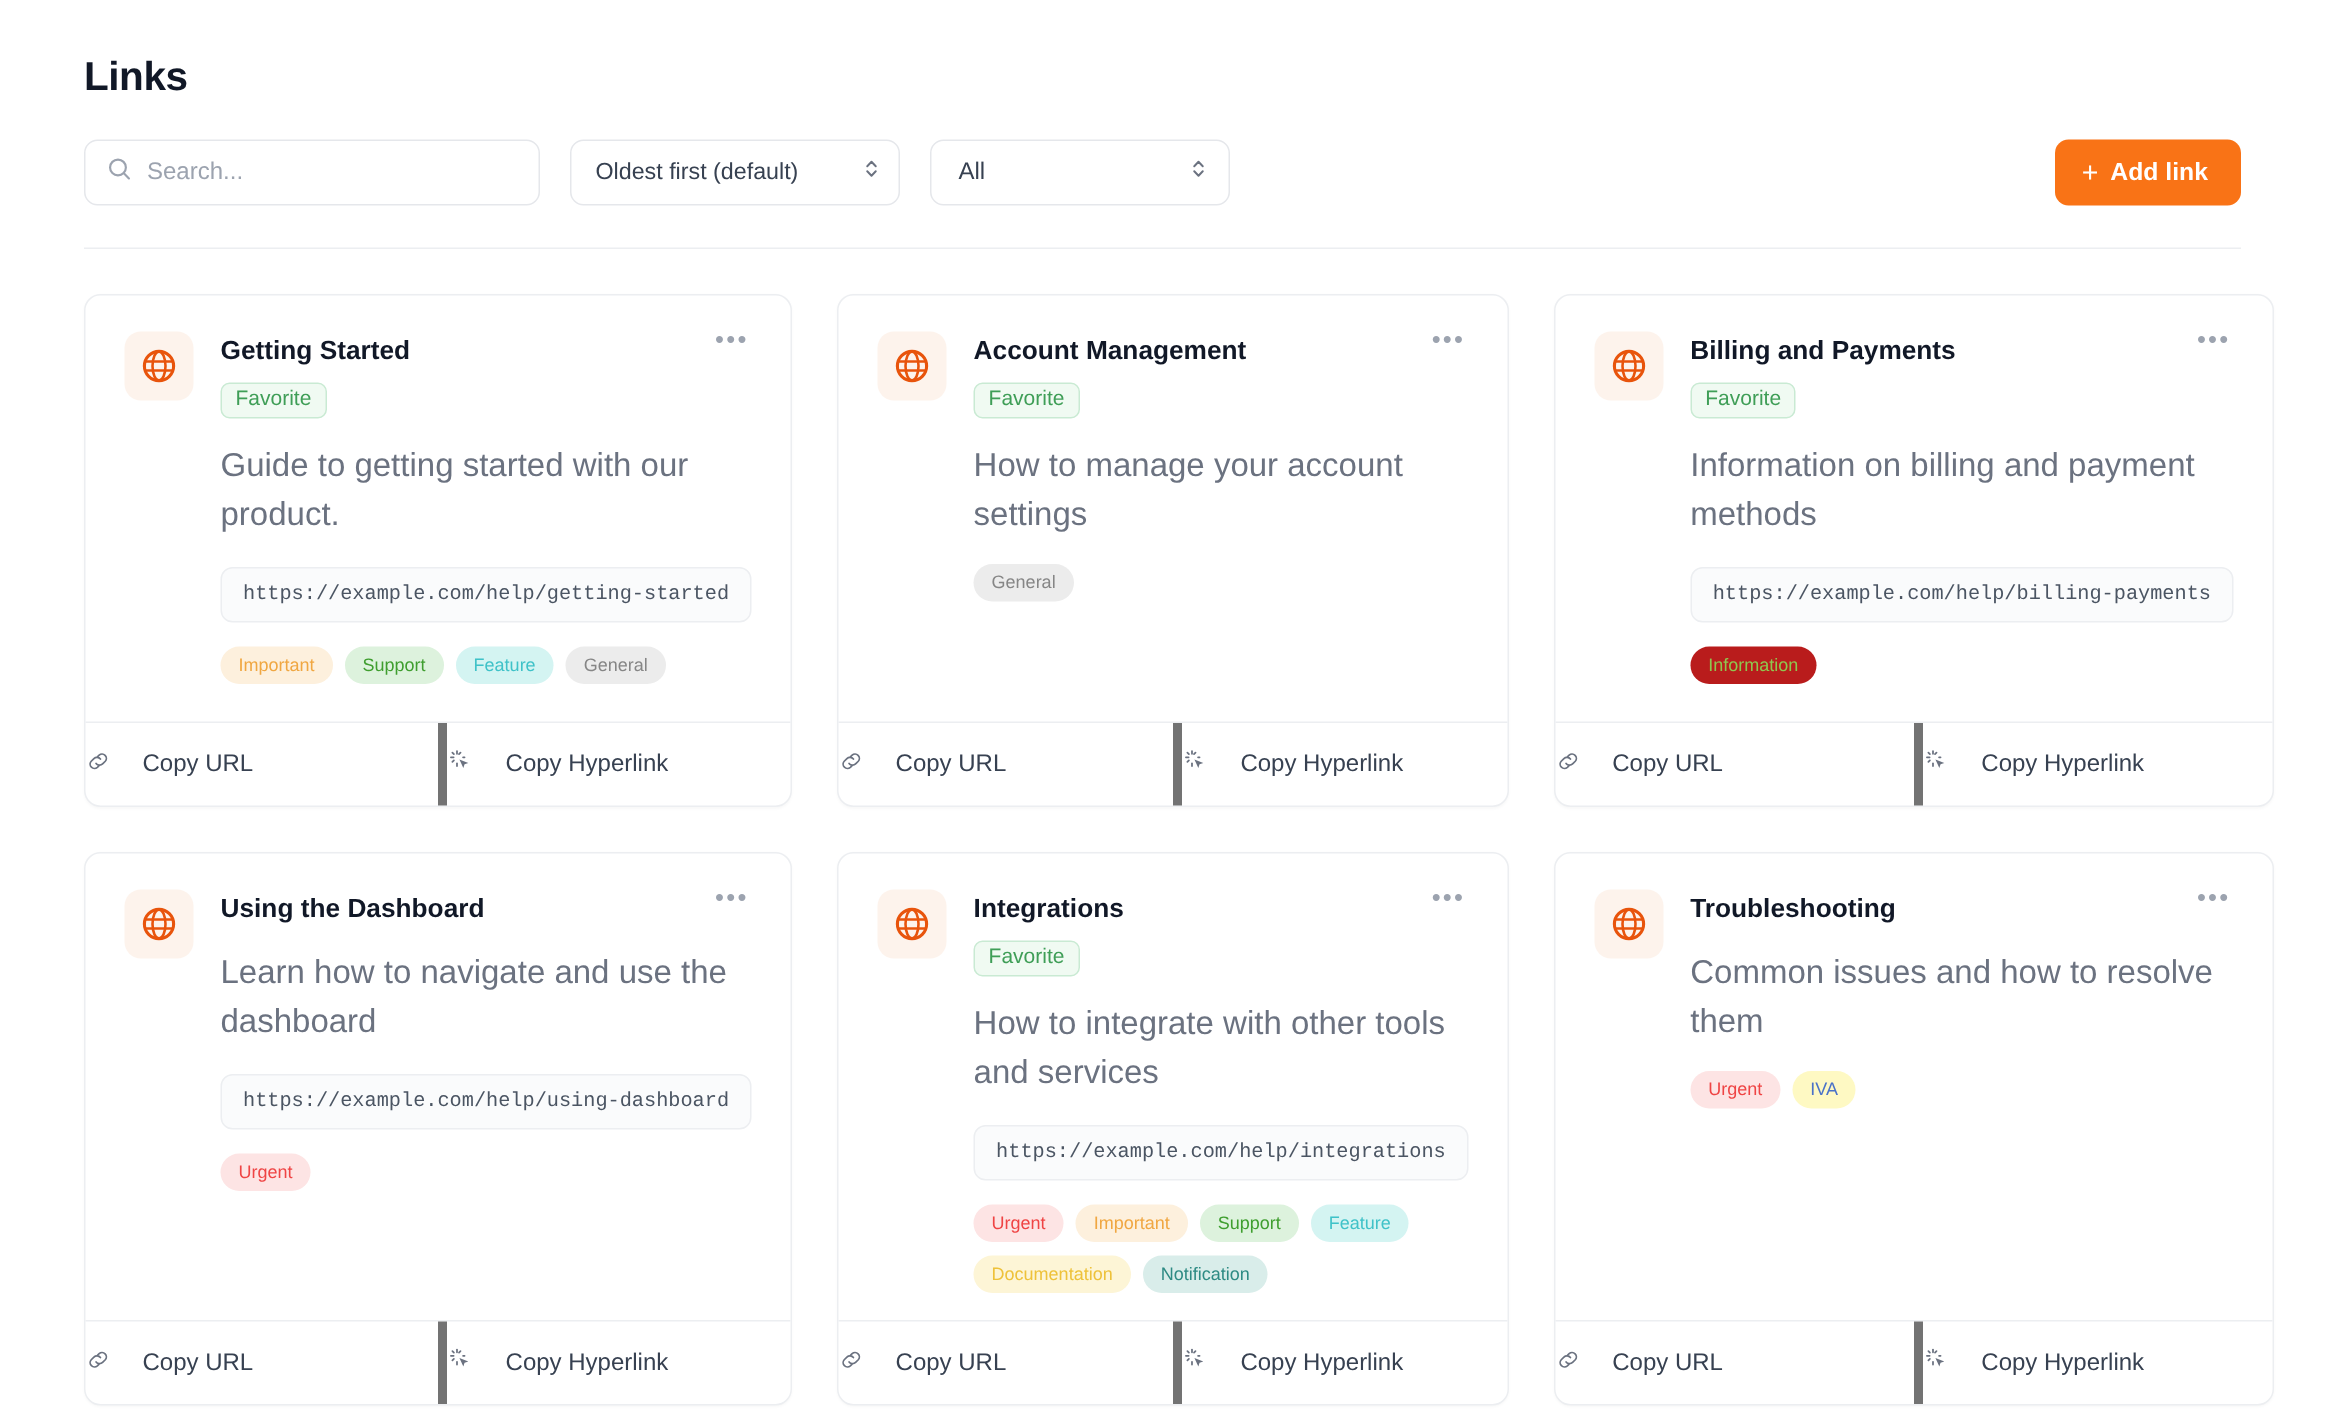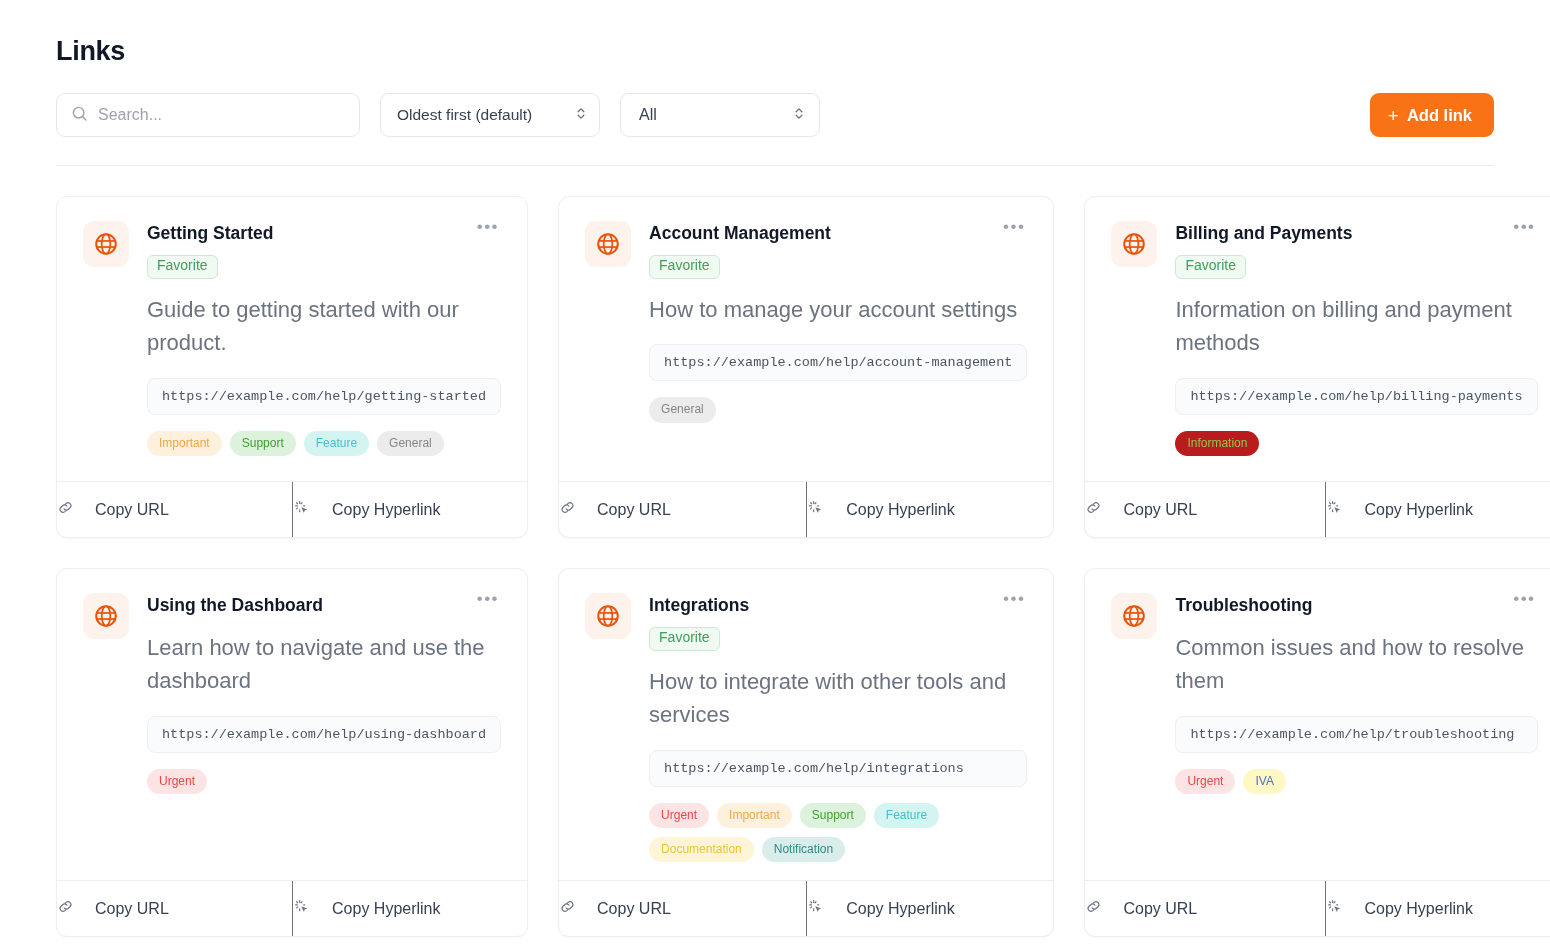--- a/index.html
+++ b/index.html
@@ -204,21 +204,21 @@
     display: flex;
     align-items: center;
     gap: 21px;
     background: none;
     border: none;
     font-family: "Liberation Sans", sans-serif;
     font-size: 16px;
     color: #374151;
     cursor: pointer;
   }
-  .footer-btn + .footer-btn { border-left: 1px solid #737373; }
+  .footer-btn + .footer-btn { border-left: 6px solid #737373; }
   .footer-btn svg { flex: 0 0 auto; }
 </style>
 </head>
 <body>
 
 <div class="page">
 
   <div class="page-title">Links</div>
 
   <div class="toolbar">
@@ -322,21 +322,20 @@
               <line x1="3.2" y1="9.2" x2="20.8" y2="9.2" stroke="#e8540c" stroke-width="1.6"></line>
               <line x1="3.2" y1="14.8" x2="20.8" y2="14.8" stroke="#e8540c" stroke-width="1.6"></line>
             </svg>
           </div>
           <div class="card-main">
             <div class="card-head-row">
               <div><div class="card-title">Account Management</div><span class="favorite-badge">Favorite</span></div>
               <button class="dots-btn">•••</button>
             </div>
             <div class="card-desc">How to manage your account settings</div>
-            <div class="url-box">https://example.com/help/account-management</div>
             <div class="tags">
               <span class="tag" style="background:#ececec;color:#868686">General</span>
             </div>
           </div>
         </div>
         <div class="card-footer">
           <button class="footer-btn">
             <span><svg width="17" height="17" viewBox="0 0 20 20" fill="none">
                 <path d="M8.3 11.7a3.4 3.4 0 0 0 5.1.4l2.1-2.1a3.4 3.4 0 0 0-4.8-4.8l-1.2 1.2" stroke="#6b7280" stroke-width="1.35" stroke-linecap="round"></path>
                 <path d="M11.7 8.3a3.4 3.4 0 0 0-5.1-.4l-2.1 2.1a3.4 3.4 0 0 0 4.8 4.8l1.2-1.2" stroke="#6b7280" stroke-width="1.35" stroke-linecap="round"></path>
@@ -519,21 +518,20 @@
             </svg>
           </div>
           <div class="card-main">
             <div class="card-head-row">
               <div>
                 <div class="card-title">Troubleshooting</div>
               </div>
               <button class="dots-btn">•••</button>
             </div>
             <div class="card-desc">Common issues and how to resolve them</div>
-            <div class="url-box">https://example.com/help/troubleshooting</div>
             <div class="tags">
               <span class="tag" style="background:#fde4e4;color:#ef4444">Urgent</span>
               <span class="tag" style="background:#fef9c3;color:#4a72c8">IVA</span>
             </div>
           </div>
         </div>
         <div class="card-footer">
           <button class="footer-btn">
             <span><svg width="17" height="17" viewBox="0 0 20 20" fill="none">
                 <path d="M8.3 11.7a3.4 3.4 0 0 0 5.1.4l2.1-2.1a3.4 3.4 0 0 0-4.8-4.8l-1.2 1.2" stroke="#6b7280" stroke-width="1.35" stroke-linecap="round"></path>

